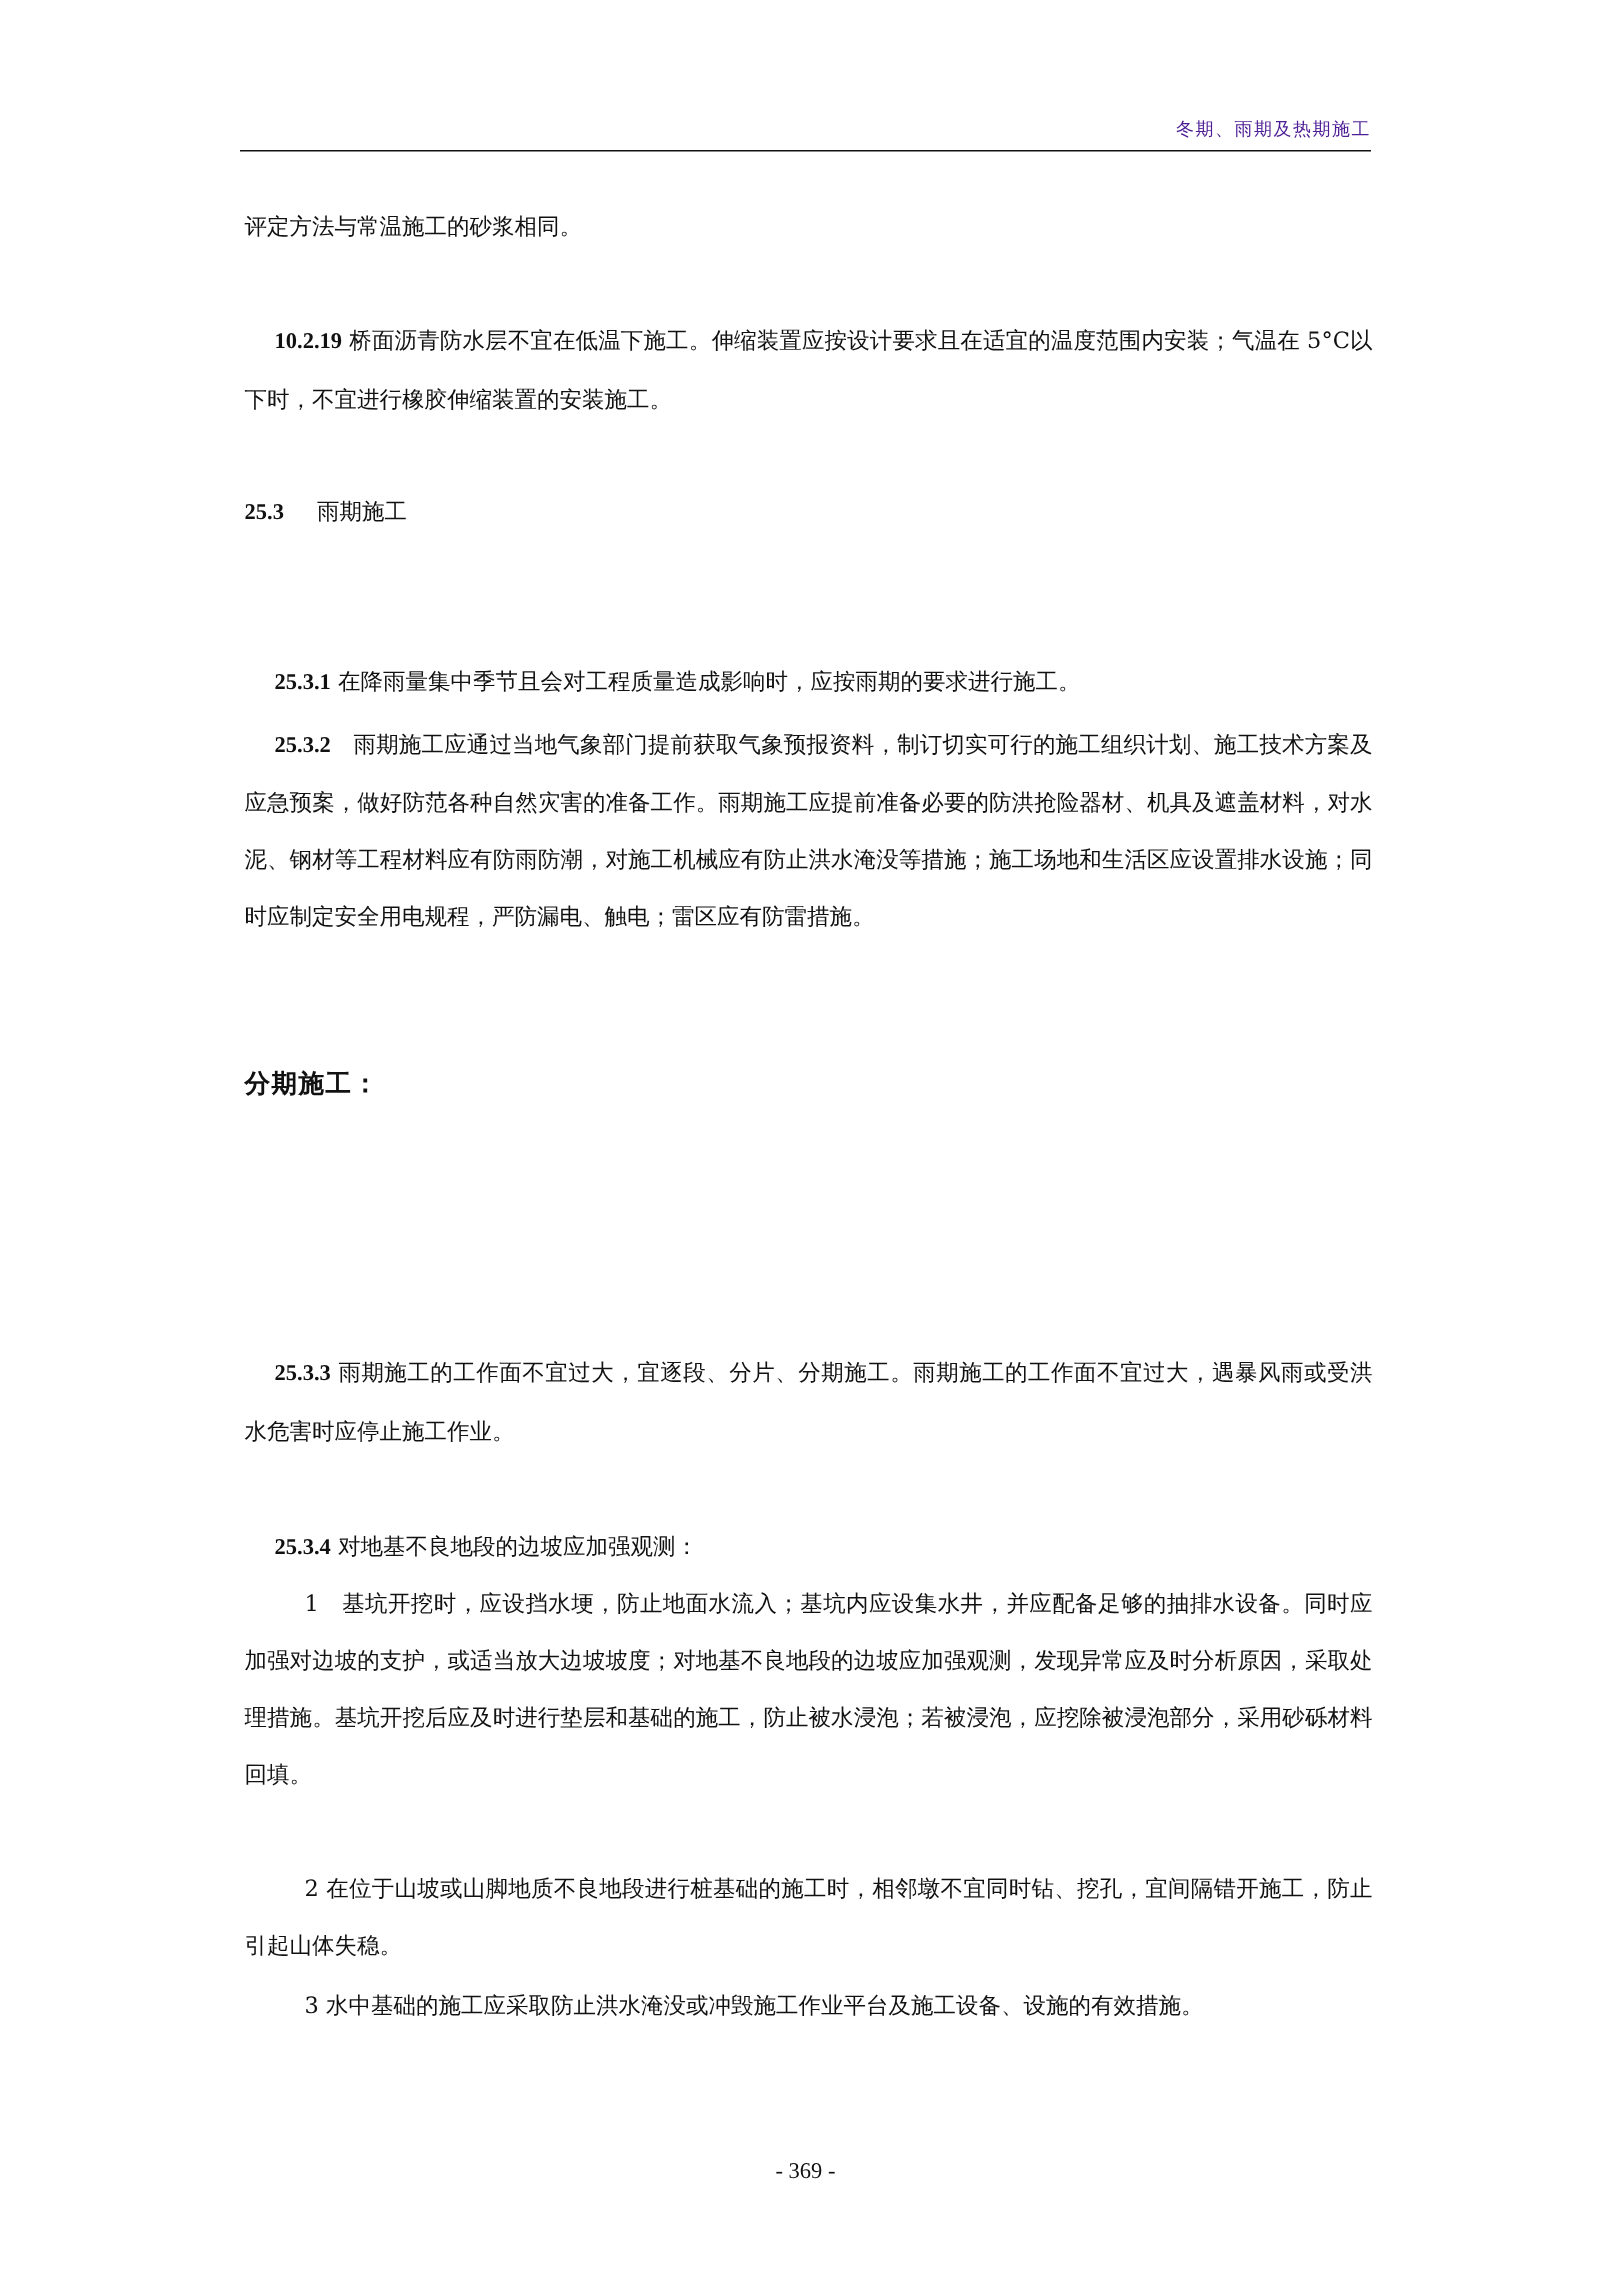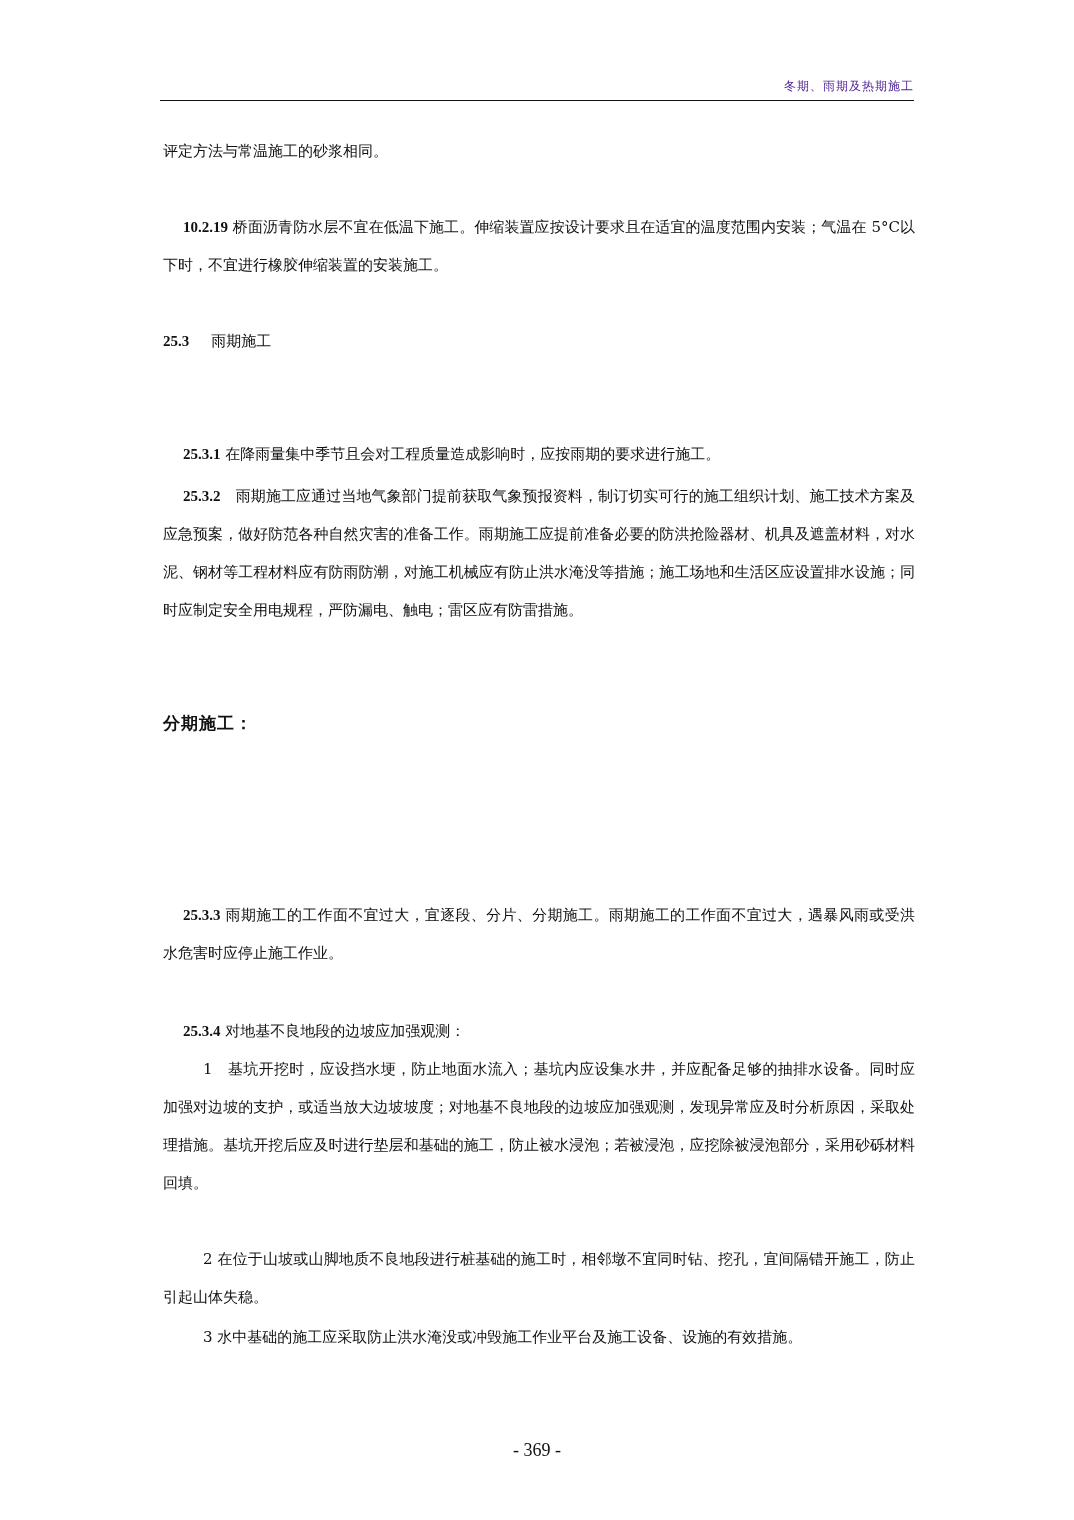--- a/index.html
+++ b/index.html
@@ -8,21 +8,21 @@
   .header { position: absolute; left: 160px; top: 76px; width: 754px; height: 24px;
             border-bottom: 1.5px solid #111; }
   .header-title { position: absolute; right: 0; top: 2px; font-size: 12px; color: #4c1d95; letter-spacing: 1px; }
   .p { position: absolute; left: 163px; width: 752px; font-size: 15px; line-height: 38px; text-align: justify; }
   .num { font-family: "Liberation Serif", serif; font-weight: bold; }
   .indent { text-indent: 20px; }
   .indent2 { text-indent: 40px; }
   .note { font-size: 17px; letter-spacing: 1px; line-height: 38px; }
   .note-title { font-weight: bold; font-size: 17px; }
   .footer { position: absolute; top: 1440px; left: 0; width: 1074px; text-align: center;
-            font-family: "Liberation Serif", serif; font-size: 18px; }
+            font-family: "Liberation Serif", serif; font-size: 15px; }
 </style>
 </head>
 <body>
 
 <div class="header">
   <span class="header-title">冬期、雨期及热期施工</span>
 </div>
 
 <div class="p" style="top:132px;">
   <span>评定方法与常温施工的砂浆相同。</span>

